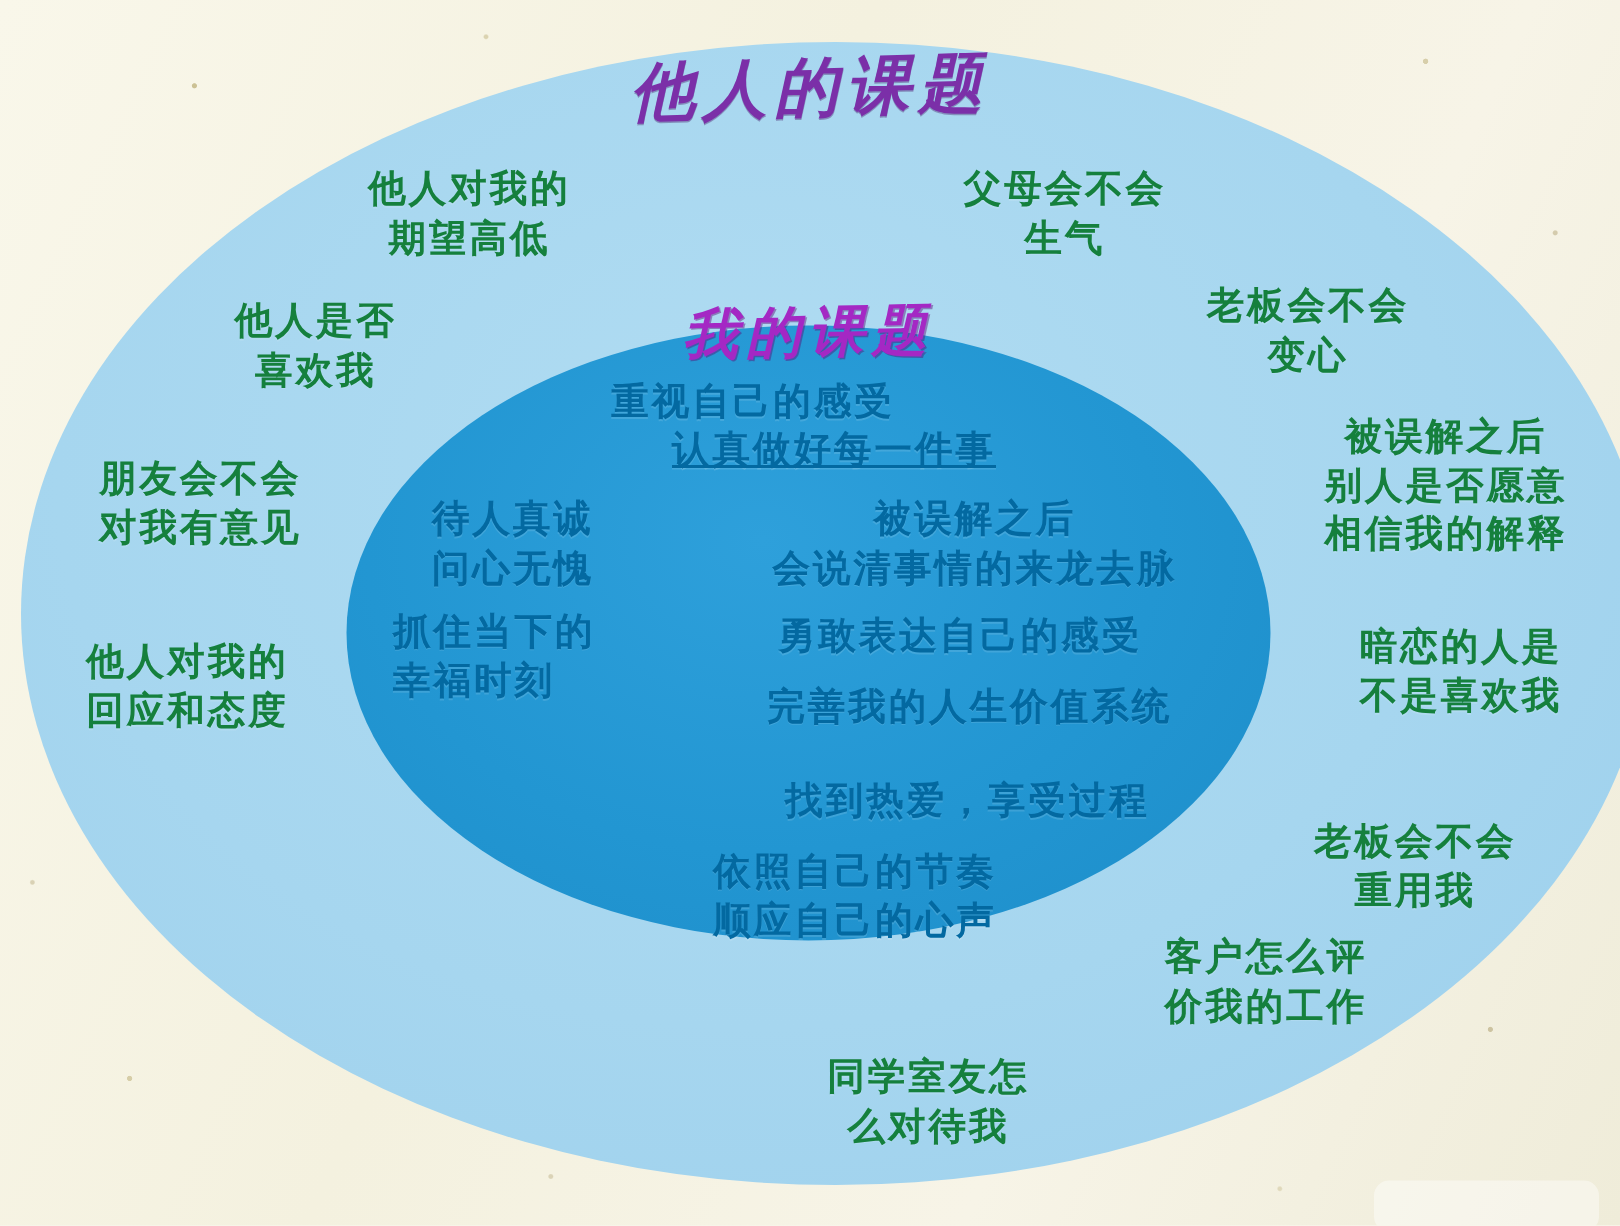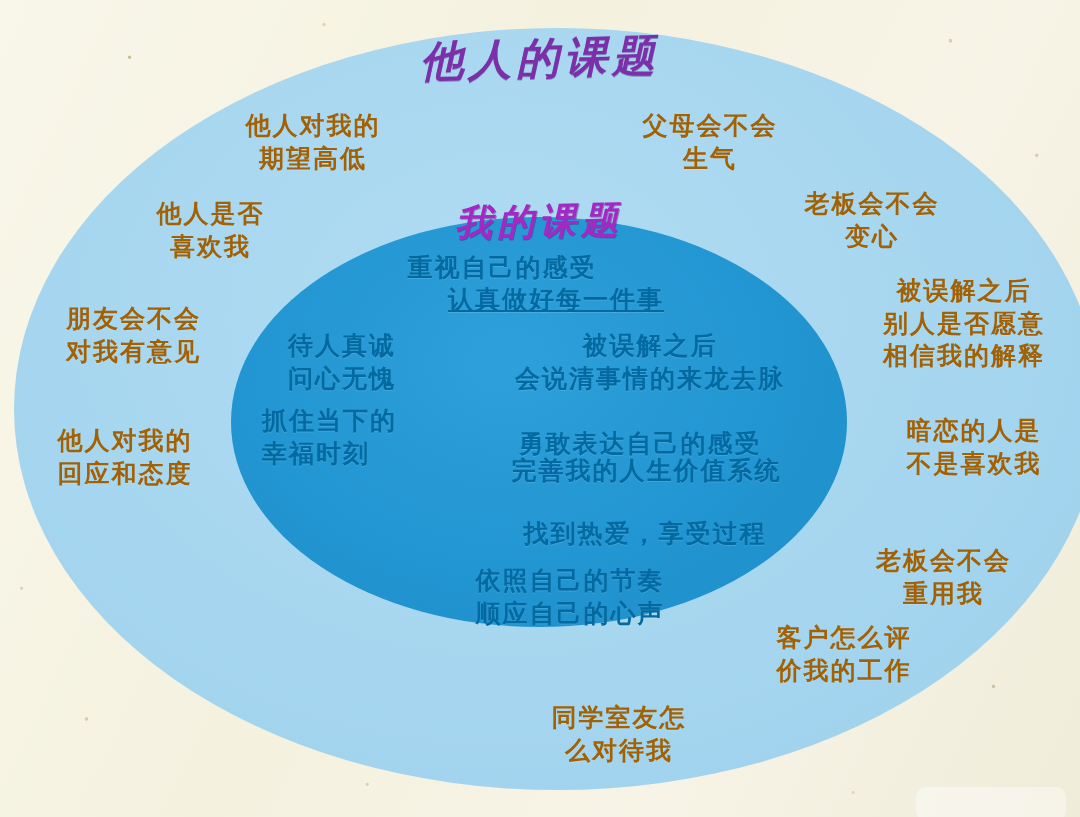--- a/index.html
+++ b/index.html
@@ -88,21 +88,21 @@
     font-size: 37px;
     color: #a428c4;
     font-style: italic;
     transform: rotate(-1.2deg);
     text-shadow: 1px 1px 0 rgba(90,15,120,.45);
   }
 
   
   .item {
     position: absolute;
-    color: #a16207;
+    color: #15803d;
     font-weight: 700;
     white-space: pre;
     line-height: 1.30;
     letter-spacing: 2px;
     text-shadow: 0 1px 0 rgba(255,255,255,.12);
   }
   .outer-item {
     font-size: 25px;
     text-align: center;
   }
@@ -187,21 +187,21 @@
 
   <div class="item inner-item ta-l" style="left:288px; top:330px; width:165px;">待人真诚
 问心无愧</div>
 
   <div class="item inner-item ta-c" style="left:470px; top:330px; width:360px;">被误解之后
 会说清事情的来龙去脉</div>
 
   <div class="item inner-item ta-l" style="left:262px; top:405px; width:185px;">抓住当下的
 幸福时刻</div>
 
-  <div class="item inner-item ta-c" style="left:470px; top:408px; width:340px;margin-top:20px;">勇敢表达自己的感受</div>
+  <div class="item inner-item ta-c" style="left:470px; top:408px; width:340px;">勇敢表达自己的感受</div>
 
   <div class="item inner-item ta-c" style="left:470px; top:455px; width:353px;">完善我的人生价值系统</div>
 
 
   <div class="item inner-item ta-c" style="left:480px; top:518px; width:330px;">找到热爱，享受过程</div>
 
   <div class="item inner-item ta-c" style="left:430px; top:565px; width:280px;">依照自己的节奏
 顺应自己的心声</div>
 
   <div id="watermark"></div>

